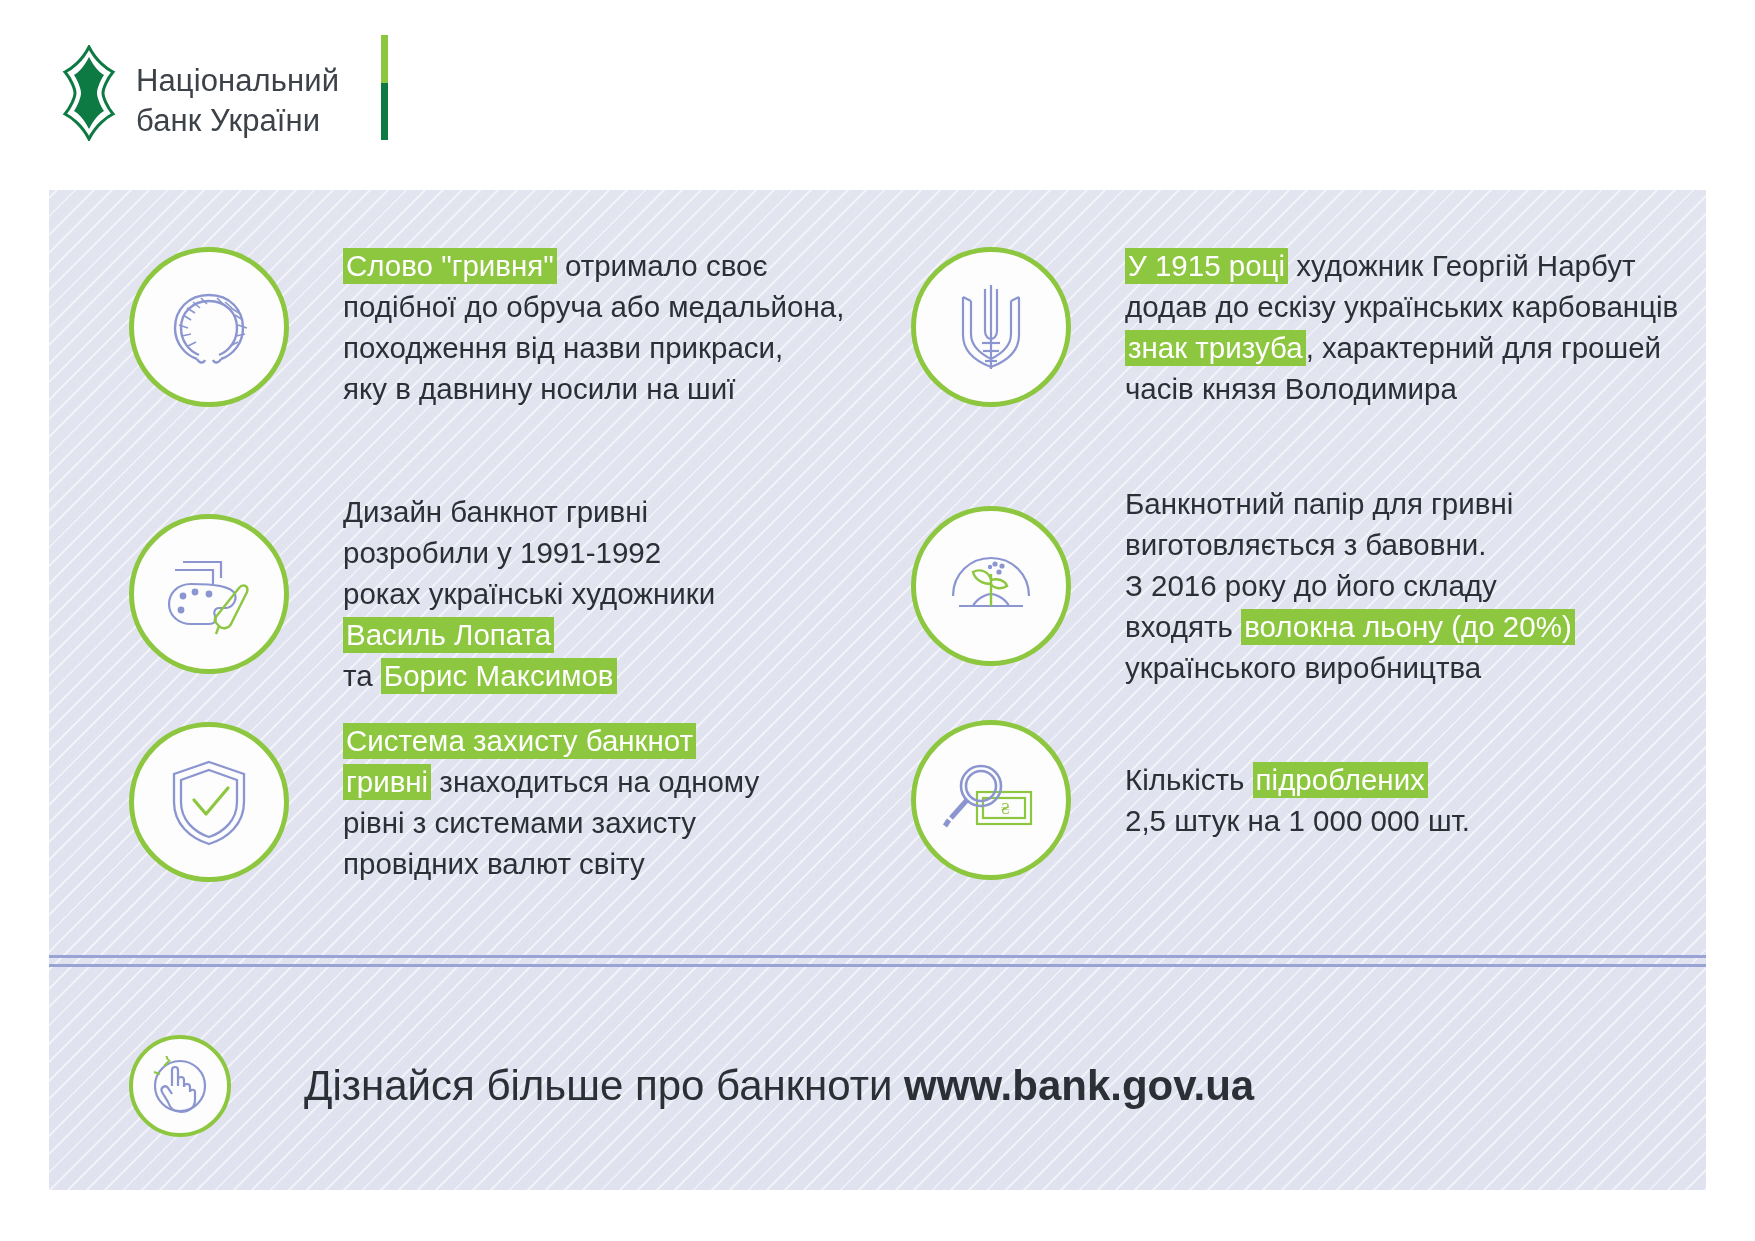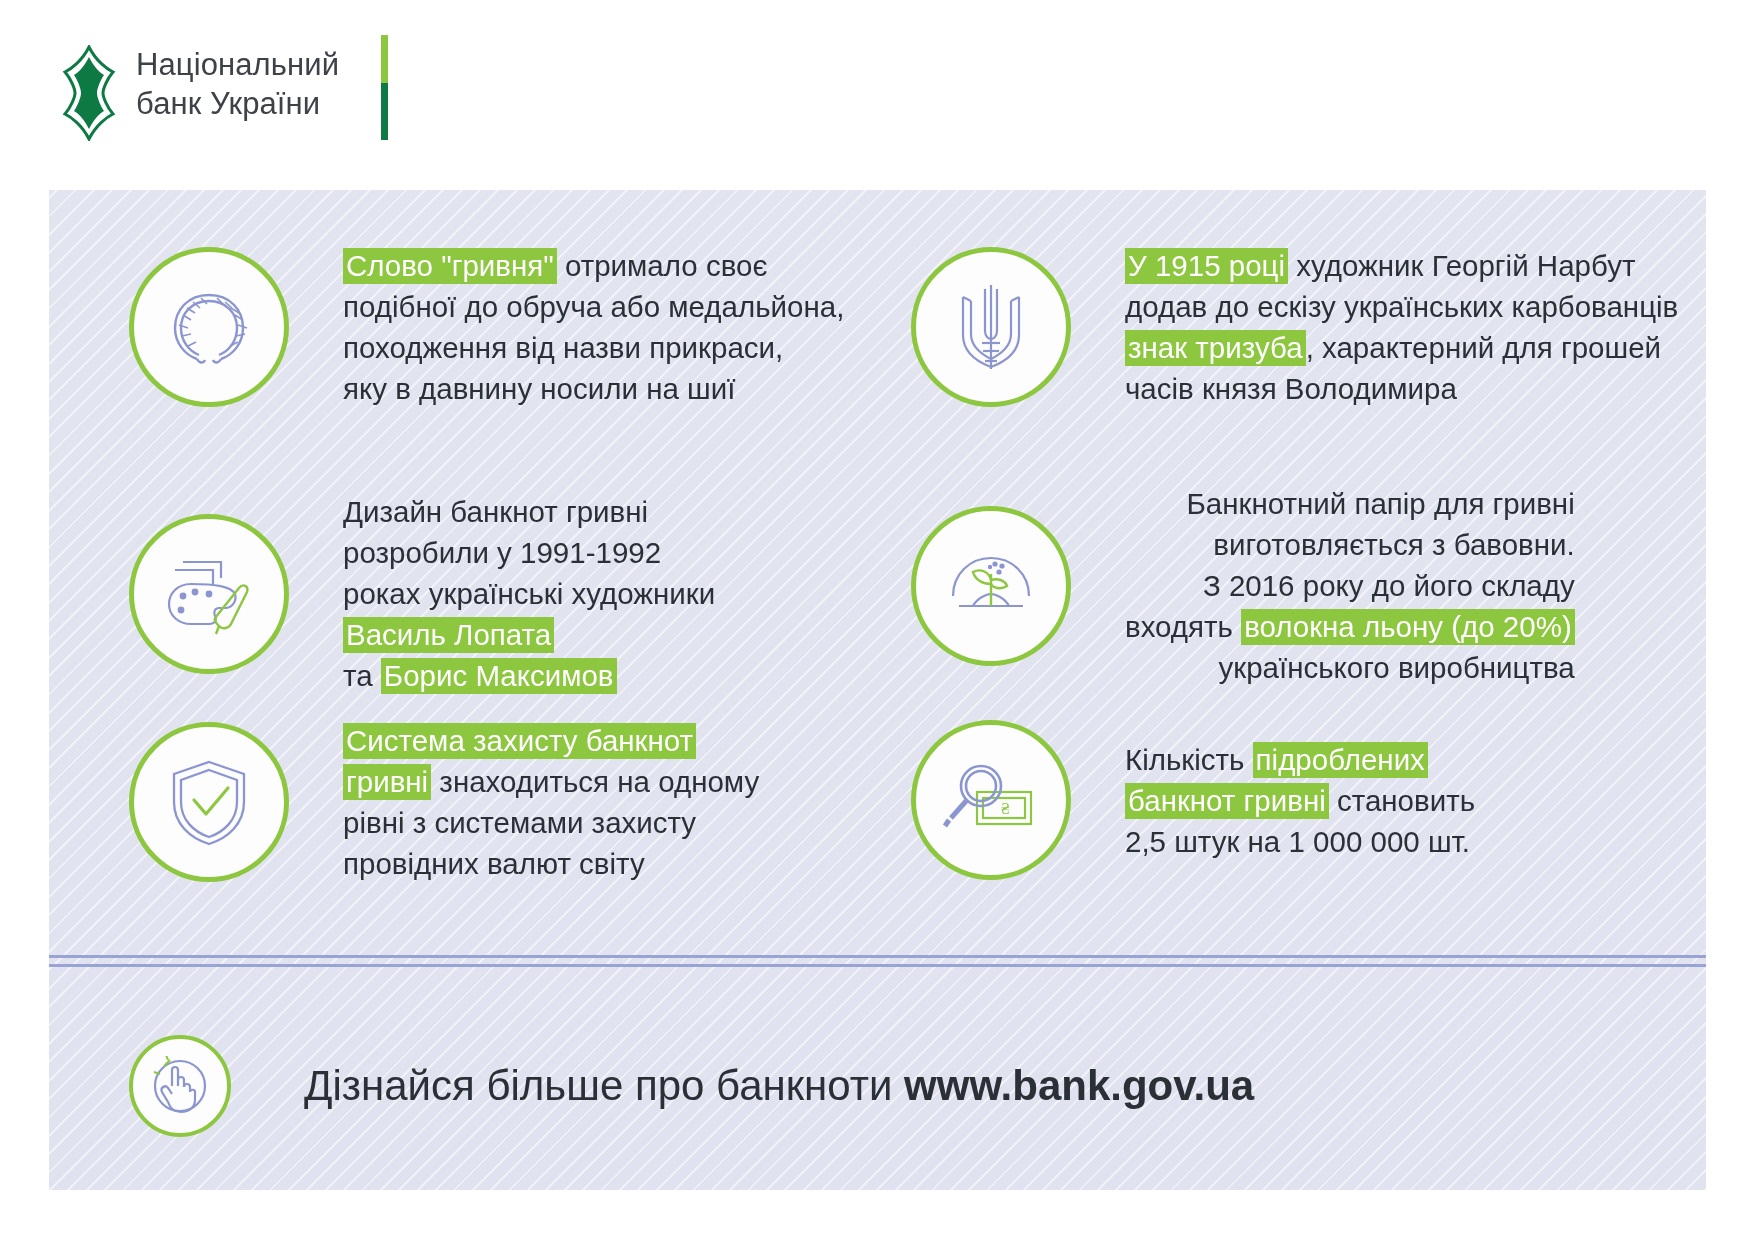--- a/index.html
+++ b/index.html
@@ -19,21 +19,21 @@
   .header {
     position: absolute;
     left: 0; top: 0;
     width: 1755px;
     height: 185px;
     display: flex;
     align-items: center;
   }
   .logo-wrap {
     display: flex;
-    align-items: flex-start;
+    align-items: flex-end;
     margin-left: 62px;
   }
   .logo-mark {
     width: 54px;
     height: 96px;
     margin-right: 20px;
     flex: none;
   }
   .logo-text {
     color: #3d4249;
@@ -289,21 +289,21 @@
             </g>
             <g fill="#8b95cf">
               <circle cx="52" cy="24" r="2.6"></circle>
               <circle cx="59" cy="26" r="2.6"></circle>
               <circle cx="56" cy="32" r="2.6"></circle>
               <circle cx="47" cy="27" r="2.2"></circle>
             </g>
           </svg>
         </span>
       </div>
-      <div class="fact-text" style="max-width:620px;text-align:right;">
+      <div class="fact-text" style="max-width:620px;">
         <div class="line"><span>Банкнотний папір для гривні</span></div>
         <div class="line"><span>виготовляється з бавовни.</span></div>
         <div class="line"><span>З 2016 року до його складу</span></div>
         <div class="line"><span>входять </span><span class="hl">волокна льону (до 20%)</span></div>
         <div class="line"><span>українського виробництва</span></div>
       </div>
     </div>
 
     <div class="fact" style="left:80px; top:530px;">
       <div class="badge">
@@ -338,21 +338,20 @@
               <circle cx="40" cy="32" r="20"></circle>
               <circle cx="40" cy="32" r="15"></circle>
               <path d="M26 46 L10 64" stroke-width="5"></path>
               <path d="M8 66 L4 72" stroke-width="5"></path>
             </g>
           </svg>
         </span>
       </div>
       <div class="fact-text" style="max-width:620px;">
         <div class="line"><span>Кількість </span><span class="hl">підроблених</span></div>
-        <div class="line"><span class="hl">банкнот гривні</span><span> становить</span></div>
         <div class="line"><span>2,5 штук на 1 000 000  шт.</span></div>
       </div>
     </div>
 
   </div>
 
   <div class="footer-rule"></div>
 
   <div class="footer">
     <div class="badge">

